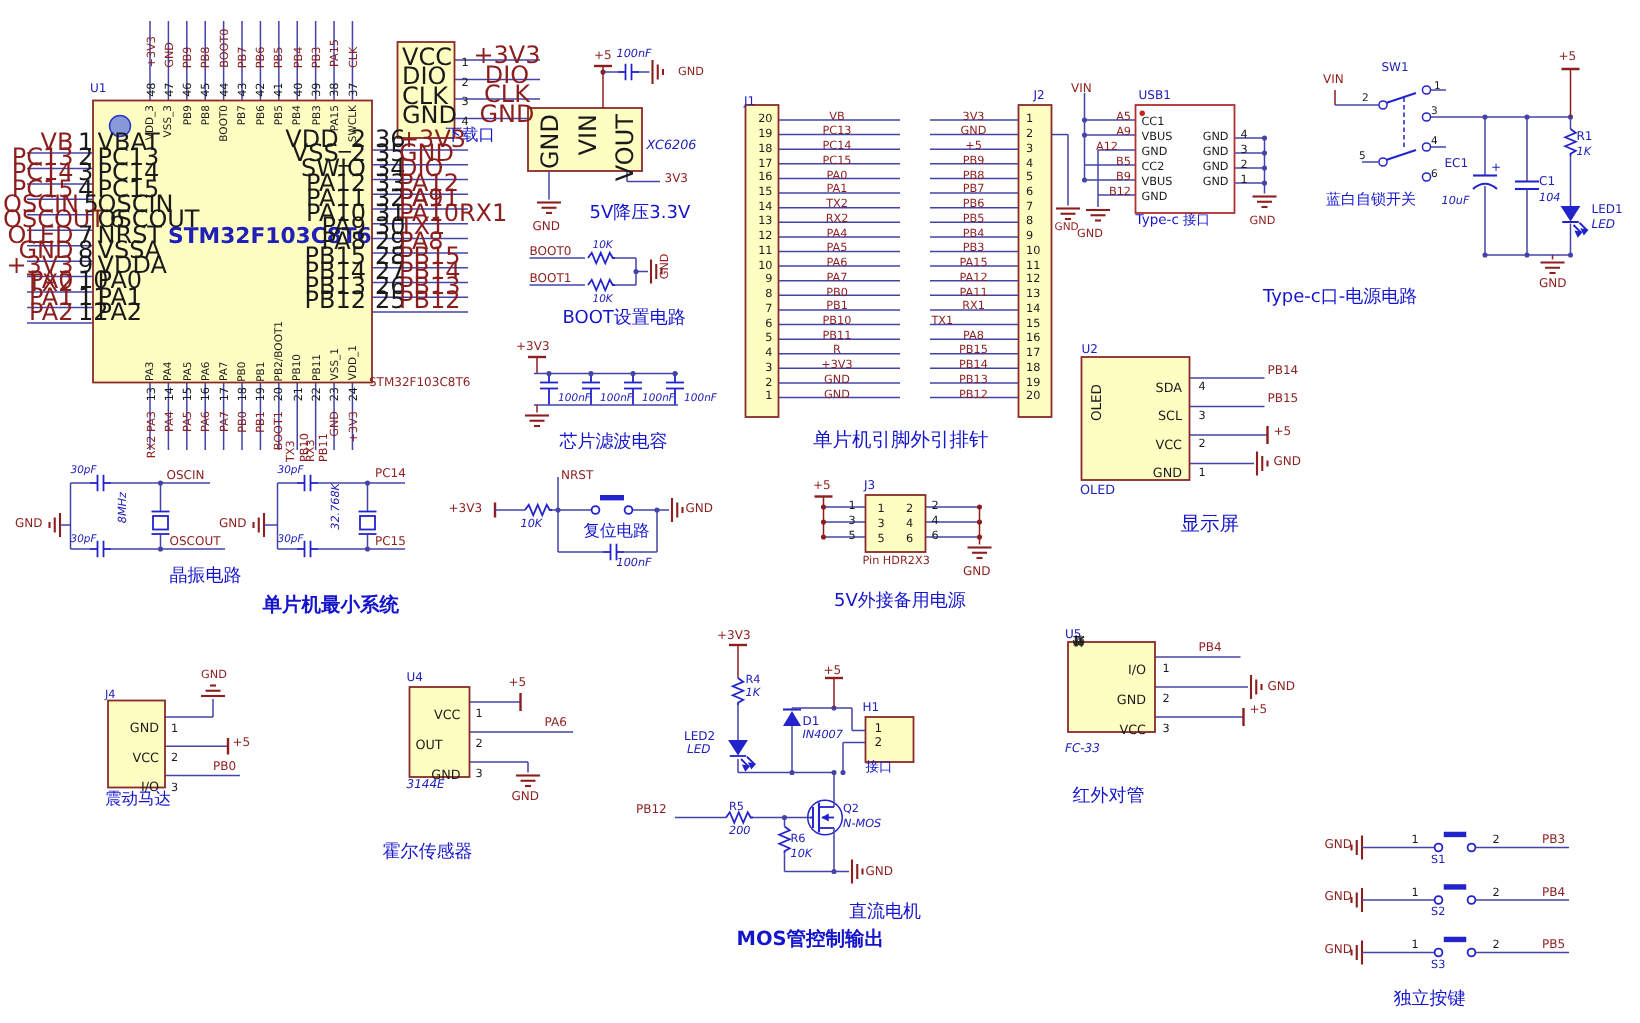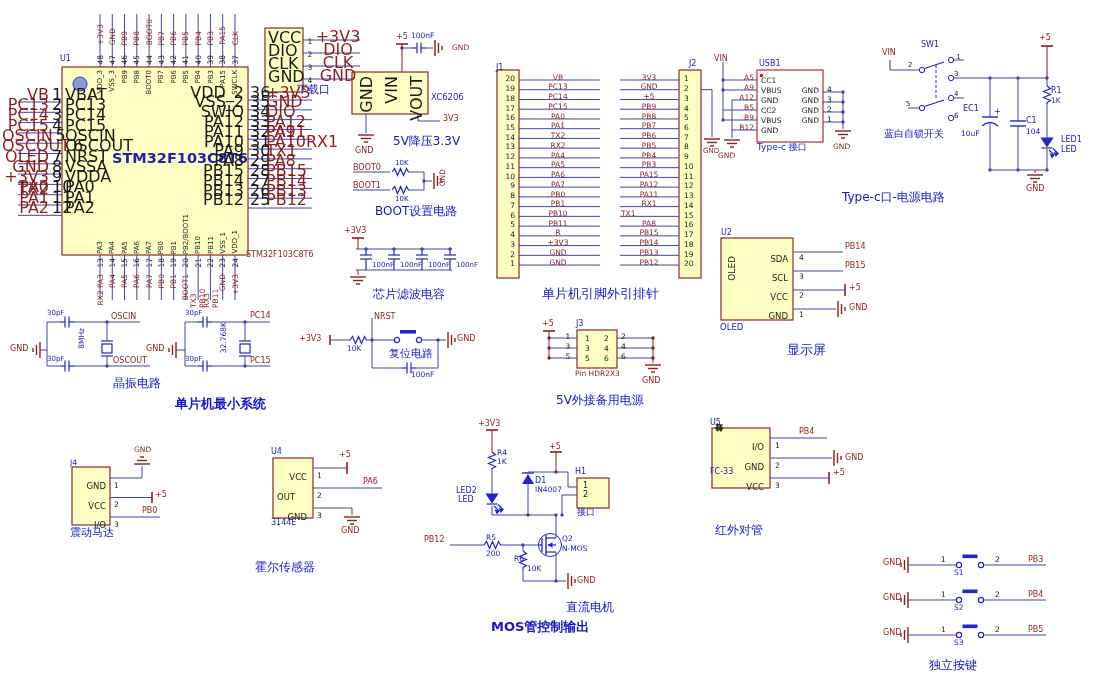--- a/index.html
+++ b/index.html
@@ -3,21 +3,21 @@
 <meta charset="utf-8">
 <style>
   html,body{margin:0;padding:0;background:#fff;}
   #board{position:relative;width:1093px;height:682px;background:#ffffff;overflow:hidden;
          font-family:"DejaVu Sans","Liberation Sans",sans-serif;}
   #sch{position:absolute;left:0;top:0;}
   .t{position:absolute;line-height:1;white-space:nowrap;font-size:8px;}
   .net{color:#8c1e1e;}
   .blk{color:#1a1a1a;}
   .ref{color:#2020b8;}
-  .val{color:#2020b8;}
+  .val{color:#2020b8;font-style:italic;}
   .cap{color:#1414cc;font-size:12px;}
   .bold{font-weight:bold;}
   .f7{font-size:7px;}.f75{font-size:7.5px;}.f85{font-size:8.5px;}
   .f9{font-size:9px;}.f10{font-size:10px;}.f11{font-size:11px;}.f13{font-size:13px;}.f14{font-size:14.5px;}
   .v{writing-mode:vertical-rl;transform:rotate(180deg);}
   .col{position:absolute;}
   .col .rw{display:flex;align-items:flex-end;}
   .rt{text-align:right;}
   .ct{text-align:center;}
   .pincol{position:absolute;display:flex;}
@@ -1253,21 +1253,21 @@
 <span class="t ref" style="left:759px;top:60px">USB1</span>
 <span class="t net" style="left:714px;top:55px">VIN</span>
 <div class="col" style="left:722px;top:71.5px;width:32px">
 
 <div class="rw" style="height:10px;justify-content:flex-end">
         <span class="net f75">A5</span>
       </div>
       <div class="rw" style="height:10px;justify-content:flex-end">
         <span class="net f75">A9</span>
       </div>
-      <div class="rw" style="height:10px;justify-content:flex-end">
+      <div class="rw" style="height:10px;justify-content:center">
         <span class="net f75">A12</span>
       </div>
       <div class="rw" style="height:10px;justify-content:flex-end">
         <span class="net f75">B5</span>
       </div>
       <div class="rw" style="height:10px;justify-content:flex-end">
         <span class="net f75">B9</span>
       </div>
       <div class="rw" style="height:10px;justify-content:flex-end">
         <span class="net f75">B12</span>
@@ -1529,21 +1529,21 @@
 <span class="t net" style="left:549px;top:443px">+5</span>
 <span class="t ref" style="left:575px;top:468px">H1</span>
 <span class="t blk" style="left:583px;top:482px">1</span>
 <span class="t blk" style="left:583px;top:491px">2</span>
 <span class="t cap f9" style="left:577px;top:508px">接口</span>
 <span class="t net" style="left:424px;top:536px">PB12</span>
 <span class="t ref f75" style="left:486px;top:534px">R5</span>
 <span class="t val f75" style="left:486px;top:550px">200</span>
 <span class="t ref f75" style="left:562px;top:535px">Q2</span>
 <span class="t val f75" style="left:562px;top:545px">N-MOS</span>
-<span class="t ref f75" style="left:514px;top:555px">R6</span>
+<span class="t ref f75" style="left:527px;top:555px">R6</span>
 <span class="t val f75" style="left:527px;top:565px">10K</span>
 <span class="t net" style="left:577px;top:577px">GND</span>
 <span class="t cap" style="left:566px;top:601px">直流电机</span>
 <span class="t cap f13 bold" style="left:491px;top:620px">MOS管控制输出</span>
 
 <span class="t ref" style="left:710px;top:419px">U5</span>
 <span class="t blk v" style="left:716px;top:438px">红外对管</span>
 <div class="col" style="left:728px;top:431.5px;width:36px">
 
 <div class="rw" style="height:20px;justify-content:flex-end">
@@ -1564,21 +1564,21 @@
       <div class="rw" style="height:20px">
         <span class="blk f75">2</span>
       </div>
       <div class="rw" style="height:20px">
         <span class="blk f75">3</span>
       </div>
     </div>
 <span class="t net" style="left:799px;top:428px">PB4</span>
 <span class="t net" style="left:845px;top:454px">GND</span>
 <span class="t net" style="left:833px;top:469px">+5</span>
-<span class="t val" style="left:710px;top:468px">FC-33</span>
+<span class="t val" style="left:710px;top:495px">FC-33</span>
 <span class="t cap" style="left:715px;top:524px">红外对管</span>
 
 <div class="col" style="left:883px;top:553px;width:180px">
 
 <div class="krow" style="height:35px">
     <span class="t net" style="left:0px;top:6px">GND</span>
     <span class="t blk f75" style="left:58px;top:3px">1</span>
     <span class="t ref f75" style="left:71px;top:16px">S1</span>
     <span class="t blk f75" style="left:112px;top:3px">2</span>
     <span class="t net" style="left:145px;top:3px">PB3</span>

